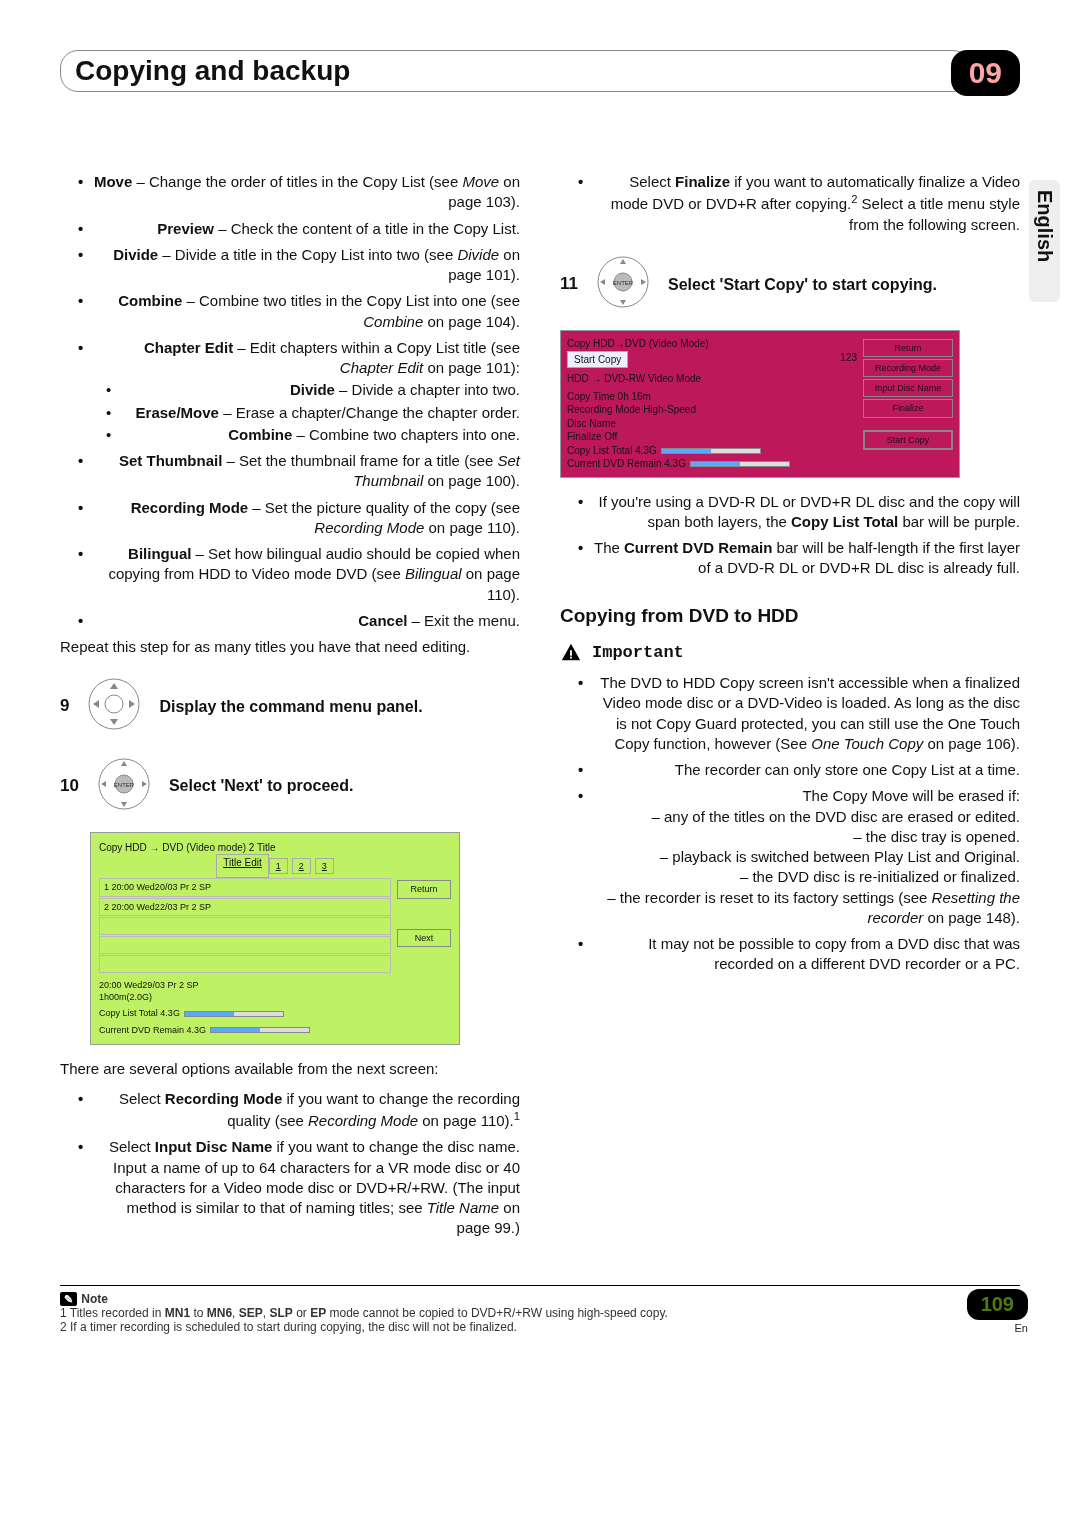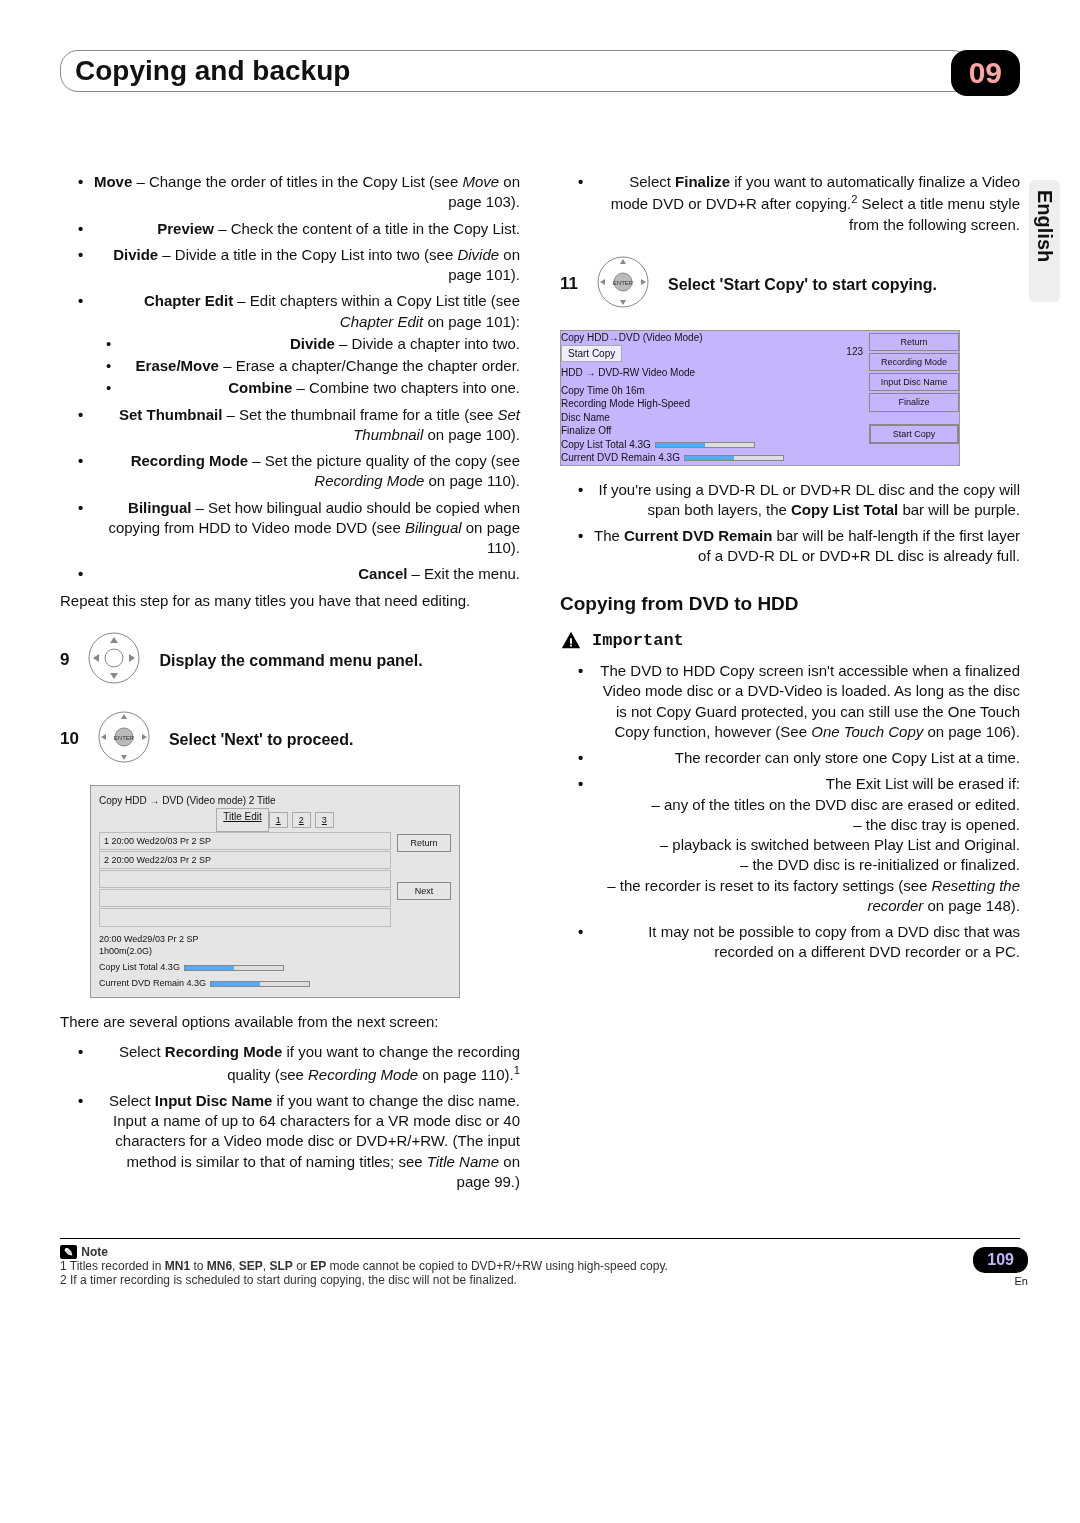--- a/index.html
+++ b/index.html
@@ -23,26 +23,26 @@
   .step-num { font-size: 17px; font-weight: bold; }
   .step-icon svg { width: 54px; height: 54px; }
   .step-label { font-size: 16px; font-weight: bold; }
   .para { margin: 6px 0 10px 0; }
   .section-h { font-size: 19px; font-weight: bold; margin: 24px 0 14px 0; }
   .important-row { display: flex; align-items: flex-start; gap: 10px; margin: 10px 0 8px 0; font-family: Liberation Mono, monospace; }
   .important-icon { width: 22px; height: 22px; }
   .important-label { font-weight: bold; font-size: 17px; }
   .side-tab { position: absolute; right: 20px; top: 180px; background: #eee; font-weight: bold; font-size: 20px; writing-mode: vertical-rl; padding: 10px 4px 40px 4px; border-radius: 6px; }
   .footer-page { position: absolute; right: 52px; bottom: 40px; text-align: right; }
-  .footer-page .badge { background: #000; color: #c4b5fd; font-weight: bold; font-size: 16px; border-radius: 12px; padding: 4px 14px; display: inline-block; }
+  .footer-page .badge { background: #000; color: #4d7c0f; font-weight: bold; font-size: 20px; border-radius: 12px; padding: 4px 14px; display: inline-block; }
   .footer-page .en { font-size: 11px; color: #222; margin-top: 2px; }
   .note-block { border-top: 1px solid #000; margin-top: 40px; padding-top: 6px; font-size: 12px; color: #333; }
   .note-label { font-weight: bold; background:#000; color:#fff; padding:1px 4px; font-size:11px; margin-right:4px; border-radius:2px;}
-  .ui-shot { border: 1px solid #999; padding: 8px; margin: 10px 0 14px 30px; width: 370px; font-size: 10px; background: #e5e5e5; }
-  .ui-shot2 { border: 1px solid #999; margin: 10px 0 14px 0; width: 400px; font-size: 10px; background: #c4b5fd; display:flex; gap:6px;}
+  .ui-shot { border: 1px solid #999; padding: 8px; margin: 10px 0 14px 30px; width: 370px; font-size: 10px; background: #bef264; }
+  .ui-shot2 { border: 1px solid #999; padding: 6px; margin: 10px 0 14px 0; width: 400px; font-size: 10px; background: #be185d; display:flex; gap:6px;}
   .ui-shot .tabrow { display:flex; gap:4px; margin:4px 0;}
   .ui-shot .tabrow span { border:1px solid #aaa; padding:1px 6px; font-size:9px;}
   .ui-shot .listrow { border:1px solid #bbb; padding:2px 4px; margin-bottom:1px; font-size:9px;}
   .ui-shot .footerline { font-size:9px; margin-top:4px;}
   .ui-side-btn { border:1px solid #888; padding:2px 6px; margin:2px 0; font-size:9px; text-align:center;}
   .bar { height:6px; background:linear-gradient(90deg,#5af 50%,#ddd 50%); border:1px solid #888; margin-left:4px; display:inline-block; width:100px; vertical-align:middle;}
   sup { font-size: 0.75em; vertical-align: super; }
 </style>
 </head>
 <body>
@@ -57,20 +57,21 @@
   <div class="chapter-num">09</div>
   <div class="side-tab">English</div>
 
   <div class="cols">
 
     <div class="col">
       <ul class="bullet-list">
         <li><b>Move</b><span> – Change the order of titles in the Copy List (see </span><i>Move</i><span> on page 103).</span></li>
         <li><b>Preview</b><span> – Check the content of a title in the Copy List.</span></li>
         <li><b>Divide</b><span> – Divide a title in the Copy List into two (see </span><i>Divide</i><span> on page 101).</span></li>
+        <li><b>Combine</b><span> – Combine two titles in the Copy List into one (see </span><i>Combine</i><span> on page 104).</span></li>
         <li><b>Chapter Edit</b><span> – Edit chapters within a Copy List title (see </span><i>Chapter Edit</i><span> on page 101):</span>
           <ul class="sub-list">
             <li><b>Divide</b><span> – Divide a chapter into two.</span></li>
             <li><b>Erase/Move</b><span> – Erase a chapter/Change the chapter order.</span></li>
             <li><b>Combine</b><span> – Combine two chapters into one.</span></li>
           </ul>
         </li>
         <li><b>Set Thumbnail</b><span> – Set the thumbnail frame for a title (see </span><i>Set Thumbnail</i><span> on page 100).</span></li>
         <li><b>Recording Mode</b><span> – Set the picture quality of the copy (see </span><i>Recording Mode</i><span> on page 110).</span></li>
         <li><b>Bilingual</b><span> – Set how bilingual audio should be copied when copying from HDD to Video mode DVD (see </span><i>Bilingual</i><span> on page 110).</span></li>
@@ -201,21 +202,21 @@
               <rect x="11" y="16" width="2" height="2" fill="#fff"></rect>
             </svg>
         </span>
         <span class="important-label">Important</span>
       </div>
 
       <ul class="bullet-list">
         <li><span>The DVD to HDD Copy screen isn't accessible when a finalized Video mode disc or a DVD-Video is loaded. As long as the disc is not Copy Guard protected, you can still use the One Touch Copy function, however (See </span><i>One Touch Copy</i><span> on page 106).</span></li>
         <li>The recorder can only store one Copy List at a time.</li>
         <li>
-          <span>The Exit List will be erased if:</span><br>
+          <span>The Copy Move will be erased if:</span><br>
           <span>– any of the titles on the DVD disc are erased or edited.</span><br>
           <span>– the disc tray is opened.</span><br>
           <span>– playback is switched between Play List and Original.</span><br>
           <span>– the DVD disc is re-initialized or finalized.</span><br>
           <span>– the recorder is reset to its factory settings (see </span><i>Resetting the recorder</i><span> on page 148).</span>
         </li>
         <li>It may not be possible to copy from a DVD disc that was recorded on a different DVD recorder or a PC.</li>
       </ul>
     </div>
   </div>

